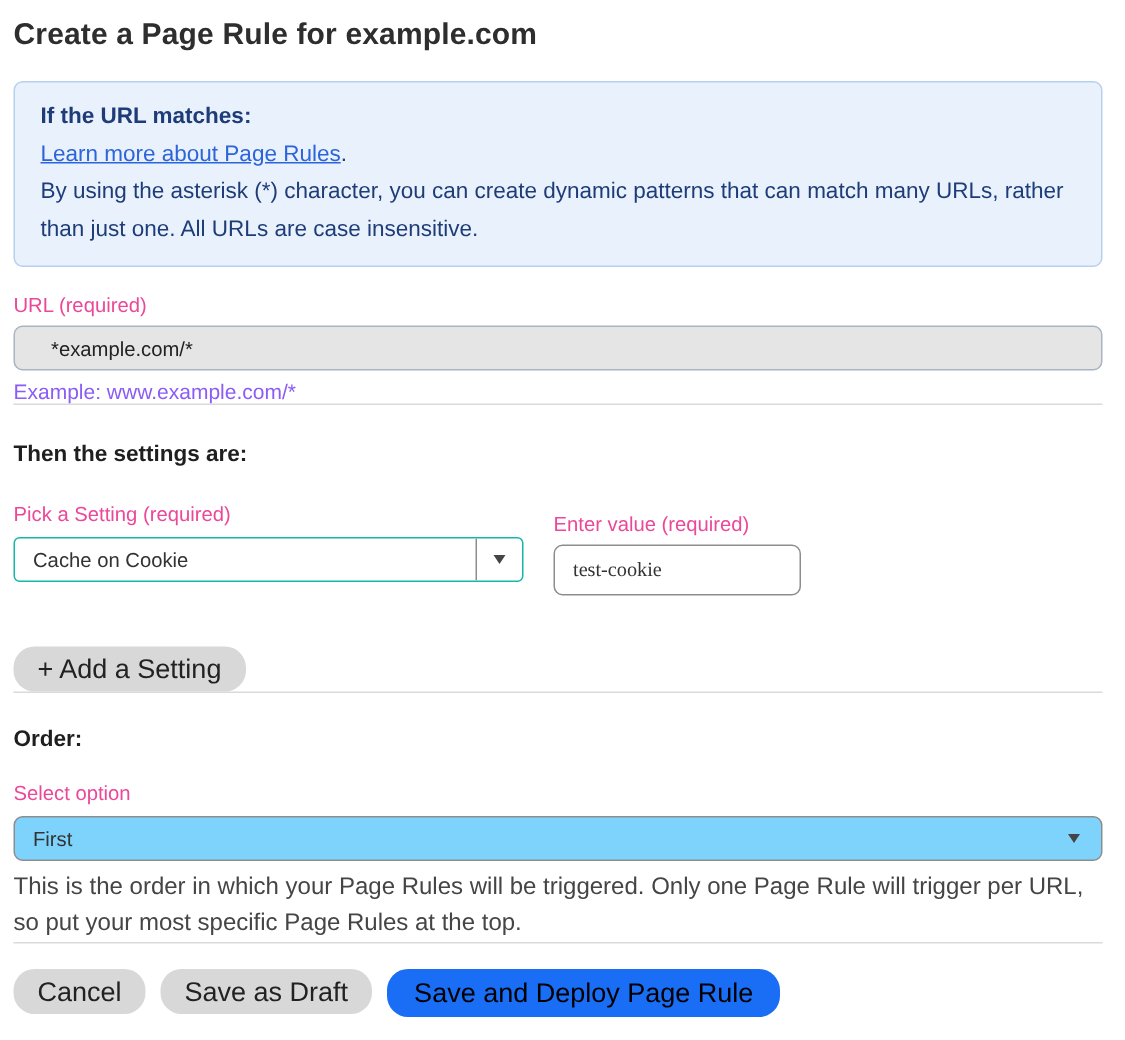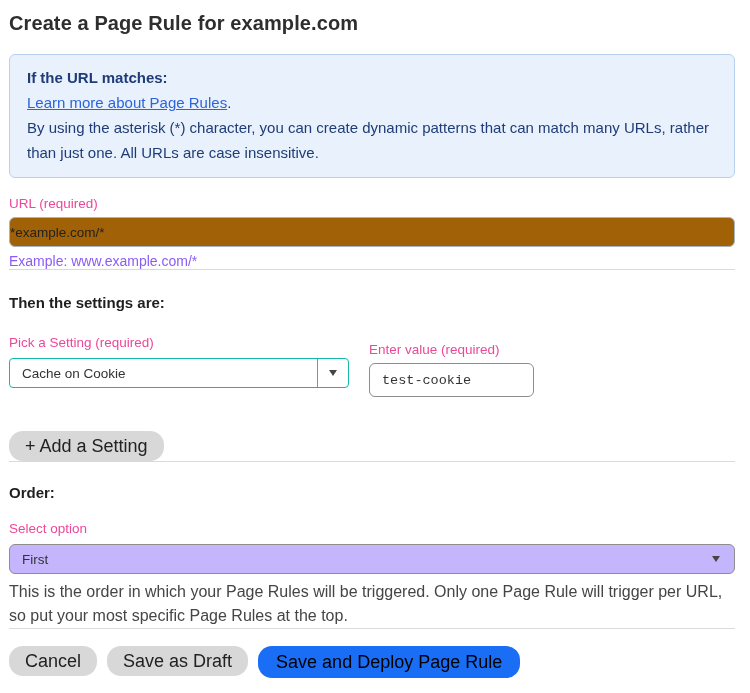--- a/index.html
+++ b/index.html
@@ -41,25 +41,25 @@
   .field-label { font-size: 13.5px; color: #ec4899; }
   .helper-text { font-size: 14px; color: #8b5cf6; }
 
   
   .url-label { margin-top: 18px; }
   .url-input {
     display: block;
     width: 100%;
     height: 30px;
     margin-top: 6px;
-    padding: 0 0;
+    padding: 0 24px;
     font-family: "Liberation Sans", sans-serif;
     font-size: 13.5px;
     color: #222222;
-    background: #a16207;
+    background: #e5e5e5;
     border: 1px solid #a9b4c2;
     border-radius: 6px;
     outline: none;
   }
   .url-helper { margin-top: 6px; }
 
   hr.divider {
     border: none;
     border-top: 1px solid #dadada;
     margin: 0;
@@ -115,21 +115,21 @@
     border-right: 4.5px solid transparent;
     border-top: 6px solid #454545;
   }
 
   .value-input {
     display: block;
     width: 100%;
     height: 30px;
     margin-top: 6px;
     padding: 16px 12px;
-    font-family: Liberation Mono, monospace;
+    font-family: Liberation Serif, serif;
     font-size: 13.5px;
     color: #333333;
     background: #ffffff;
     border: 1px solid #8d8d8d;
     border-radius: 6px;
     outline: none;
   }
 
   .btn {
     display: inline-flex;
@@ -150,21 +150,21 @@
 
   
   .order-select-label { display: block; margin-top: 20px; }
   .order-select {
     margin-top: 8px;
     height: 30px;
     display: flex;
     align-items: center;
     justify-content: space-between;
     padding: 0 14px 0 12px;
-    background: #c4b5fd;
+    background: #7dd3fc;
     border: 1px solid #8d8d8d;
     border-radius: 6px;
     font-size: 13.5px;
     color: #333333;
     cursor: pointer;
   }
   .order-helper {
     margin-top: 6px;
     font-size: 16px;
     line-height: 24px;

